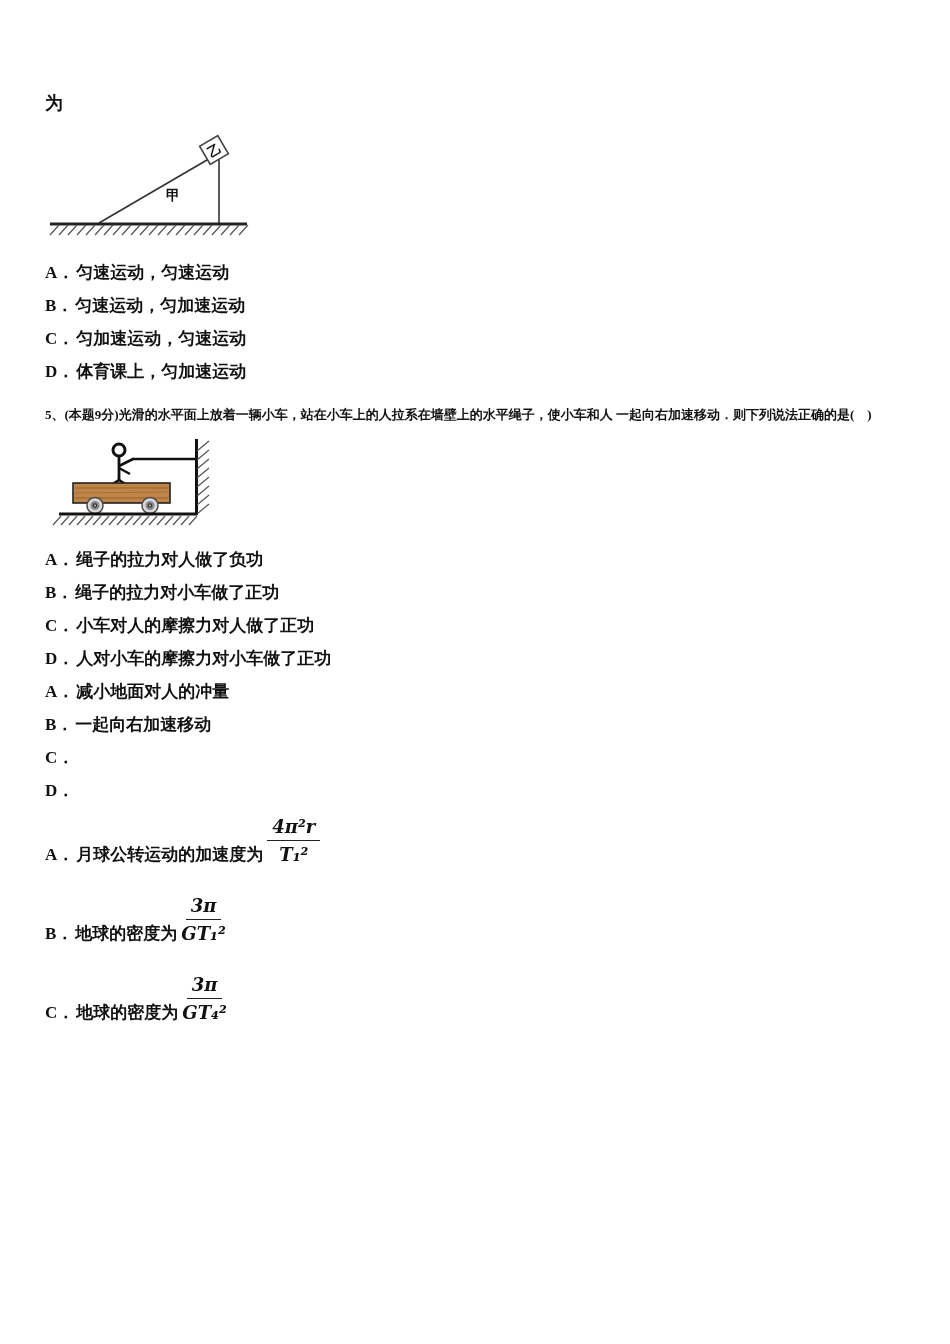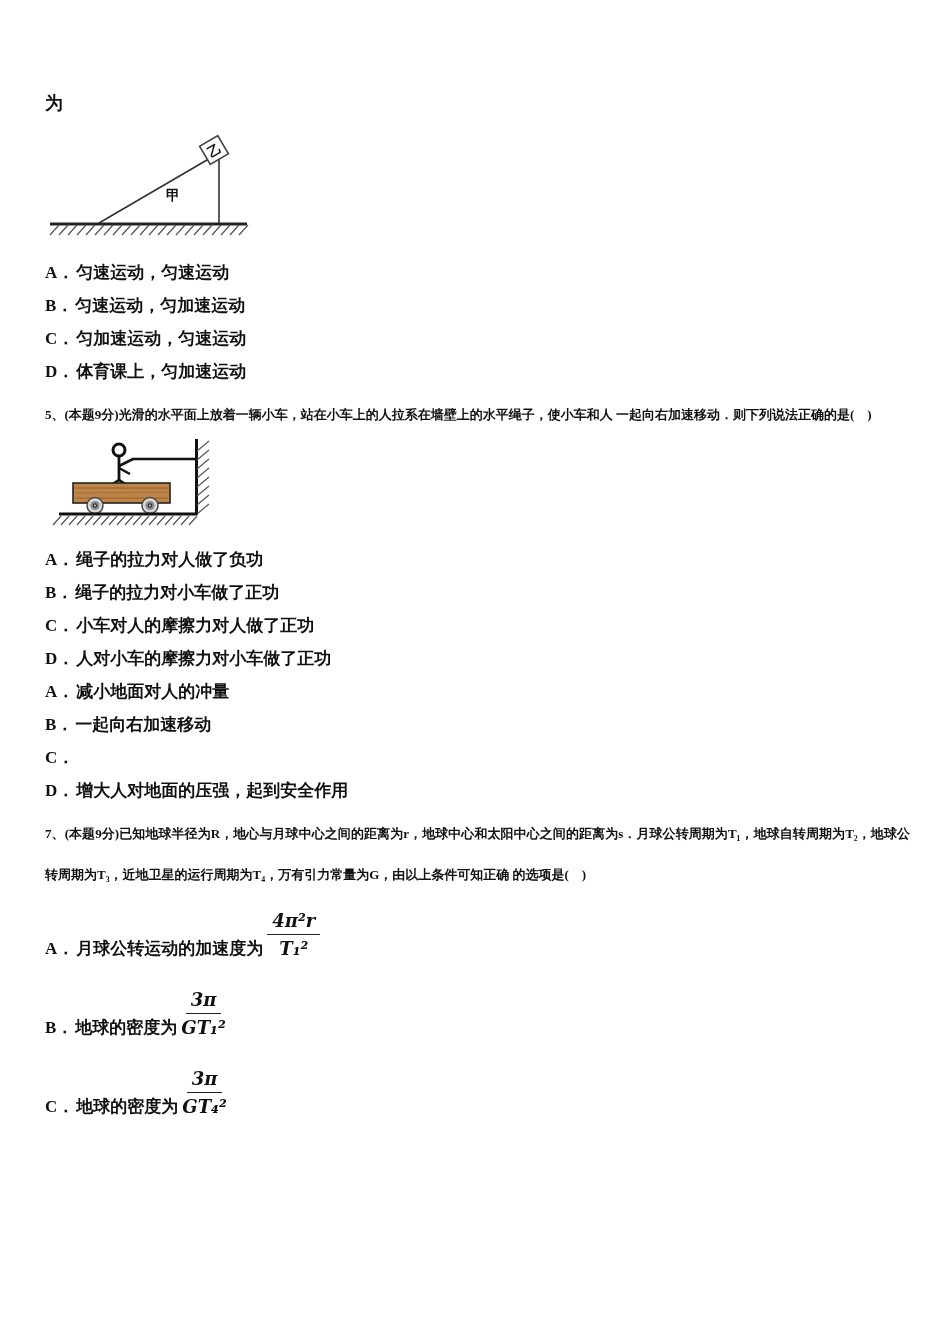--- a/index.html
+++ b/index.html
@@ -139,25 +139,23 @@
     </div>
     <div class="opt">
       <span class="letter">B．</span>
       <span class="otext">一起向右加速移动</span>
     </div>
     <div class="opt">
       <span class="letter">C．</span>
     </div>
     <div class="opt">
       <span class="letter">D．</span>
-      <span class="otext">增大人对地面的压强，起到安全作用</span>
     </div>
   </div>
 
-  <p class="stem q7-stem">7、(本题9分)已知地球半径为R，地心与月球中心之间的距离为r，地球中心和太阳中心之间的距离为s．月球公转周期为T₁，地球自转周期为T₂，地球公转周期为T₃，近地卫星的运行周期为T₄，万有引力常量为G，由以上条件可知正确 的选项是(　)</p>
 
   <div class="opt-frac">
     <span class="letter">A．</span><span class="otext">月球公转运动的加速度为</span><span class="frac">
         <span class="num">4π²r</span>
         <span class="den">T₁²</span>
       </span>
   </div>
 
   <div class="opt-frac">
     <span class="letter">B．</span><span class="otext">地球的密度为</span><span class="frac">

